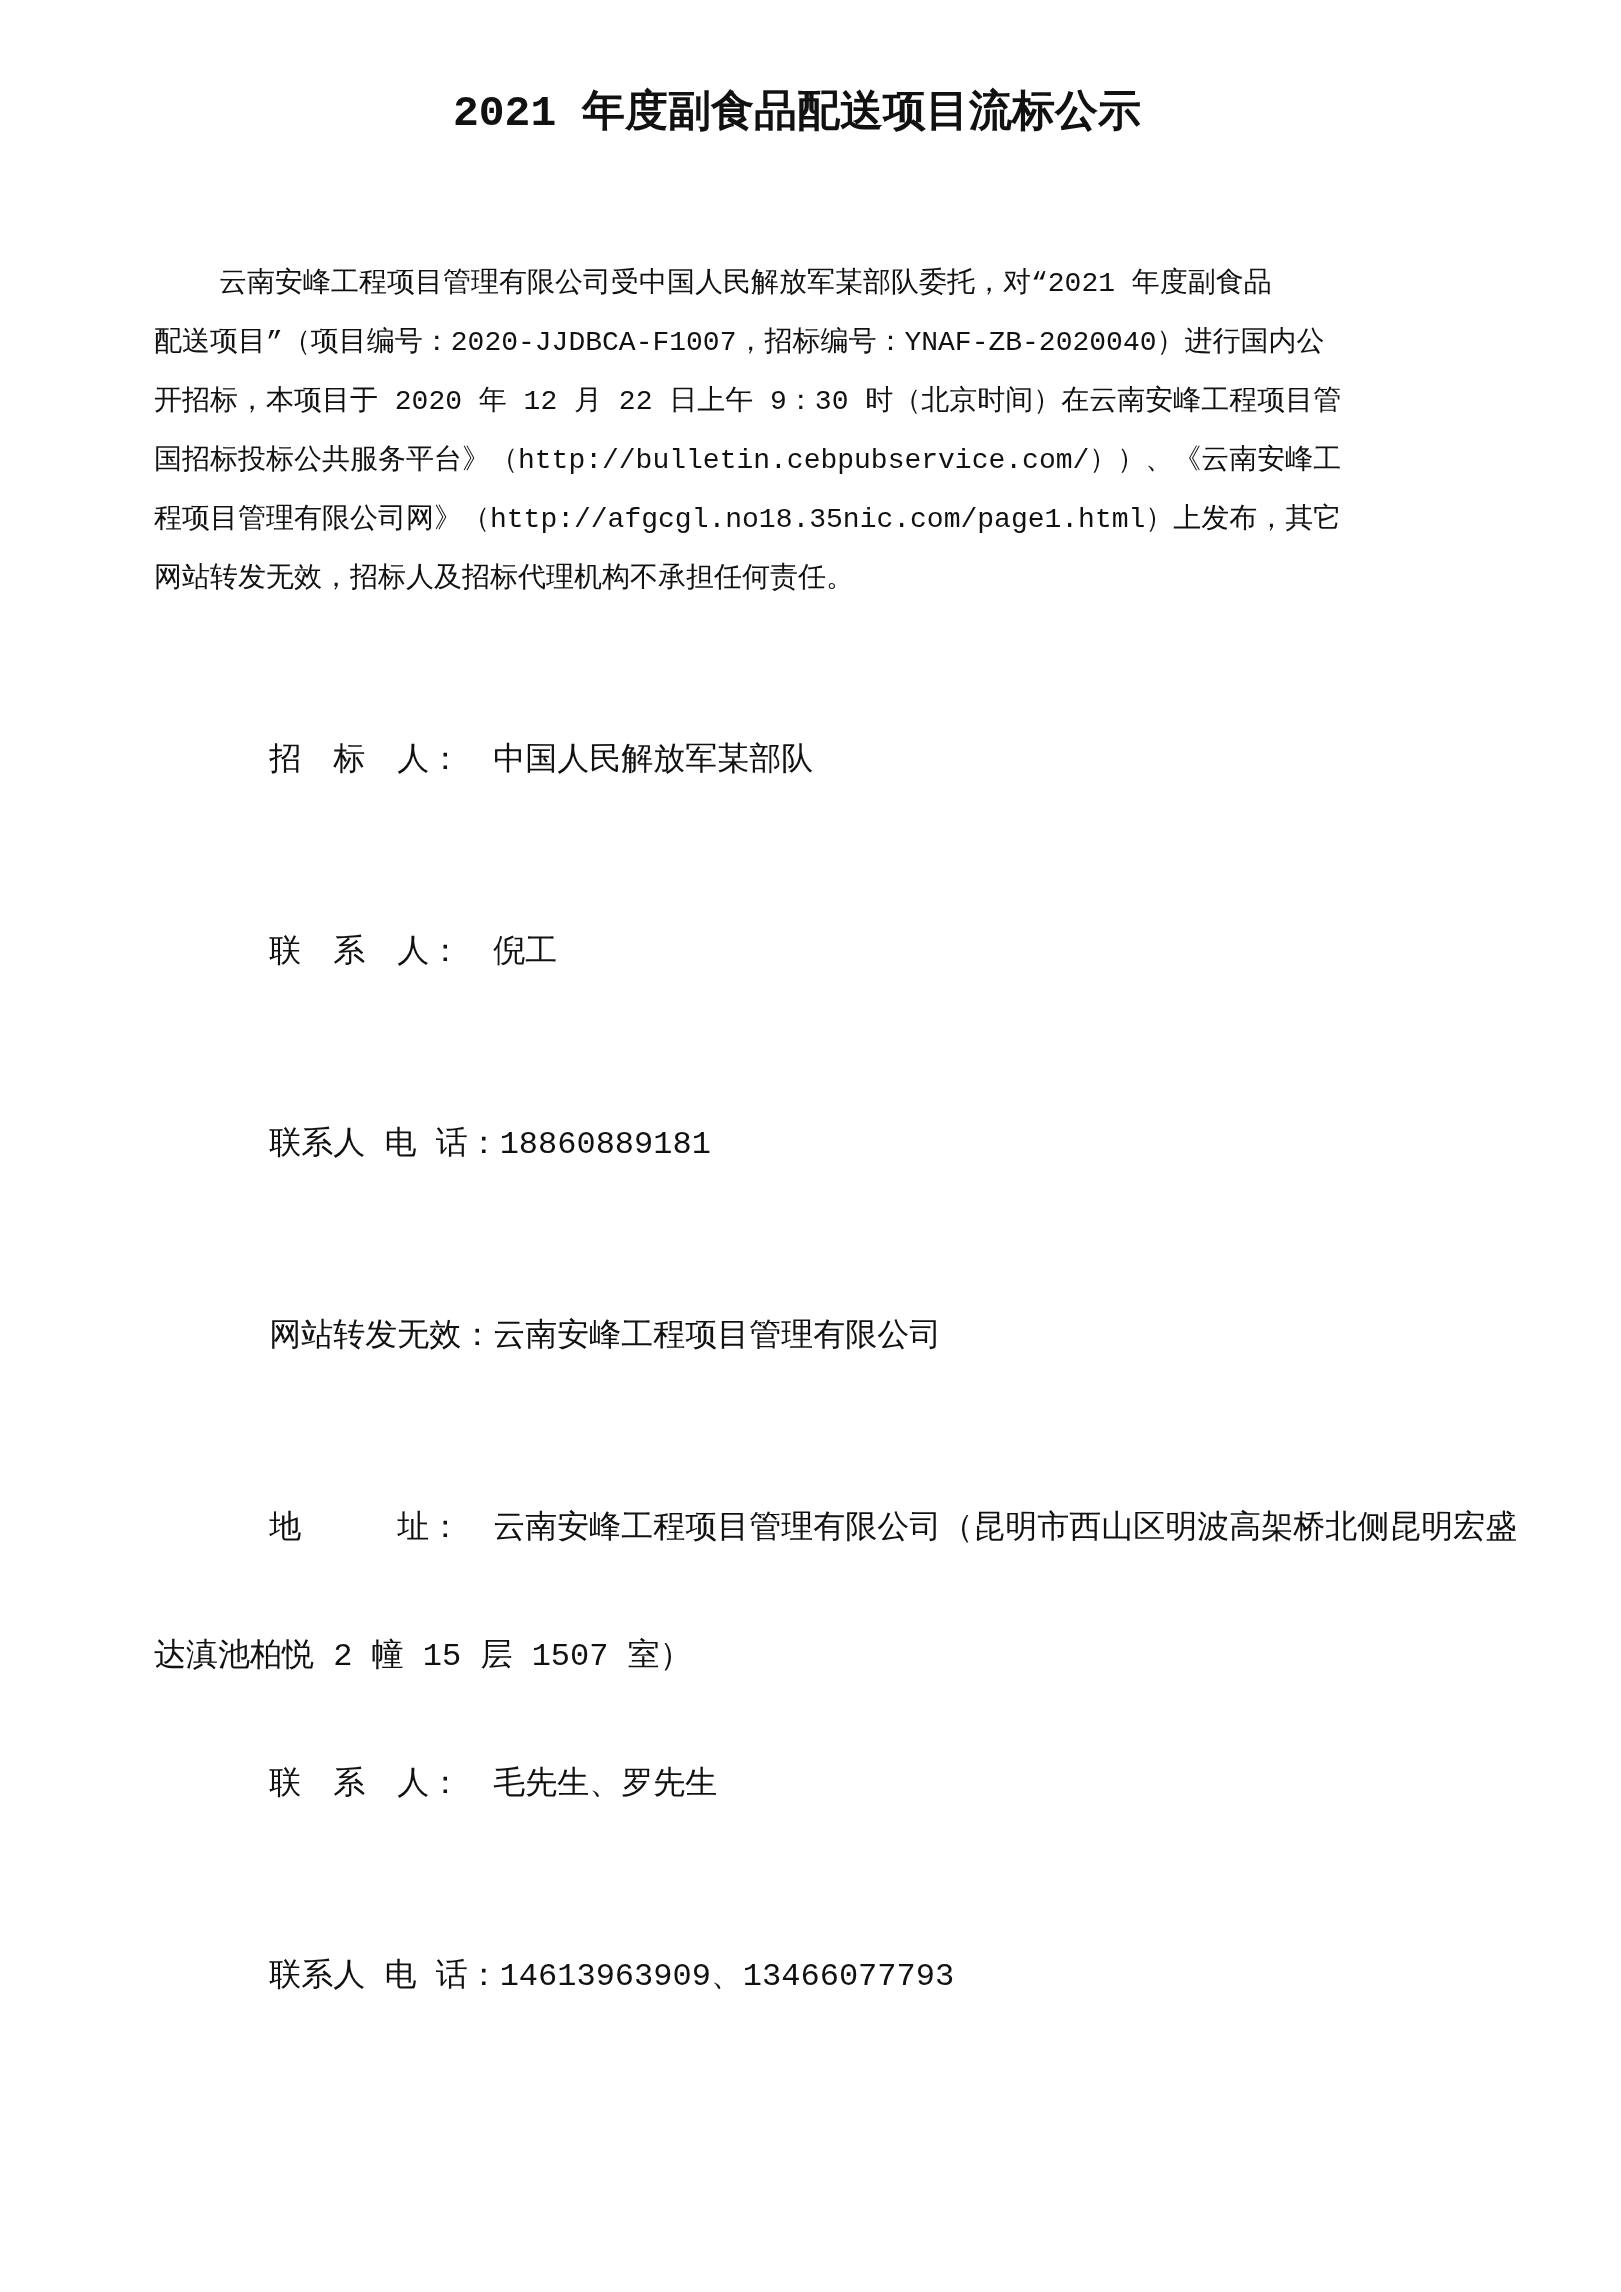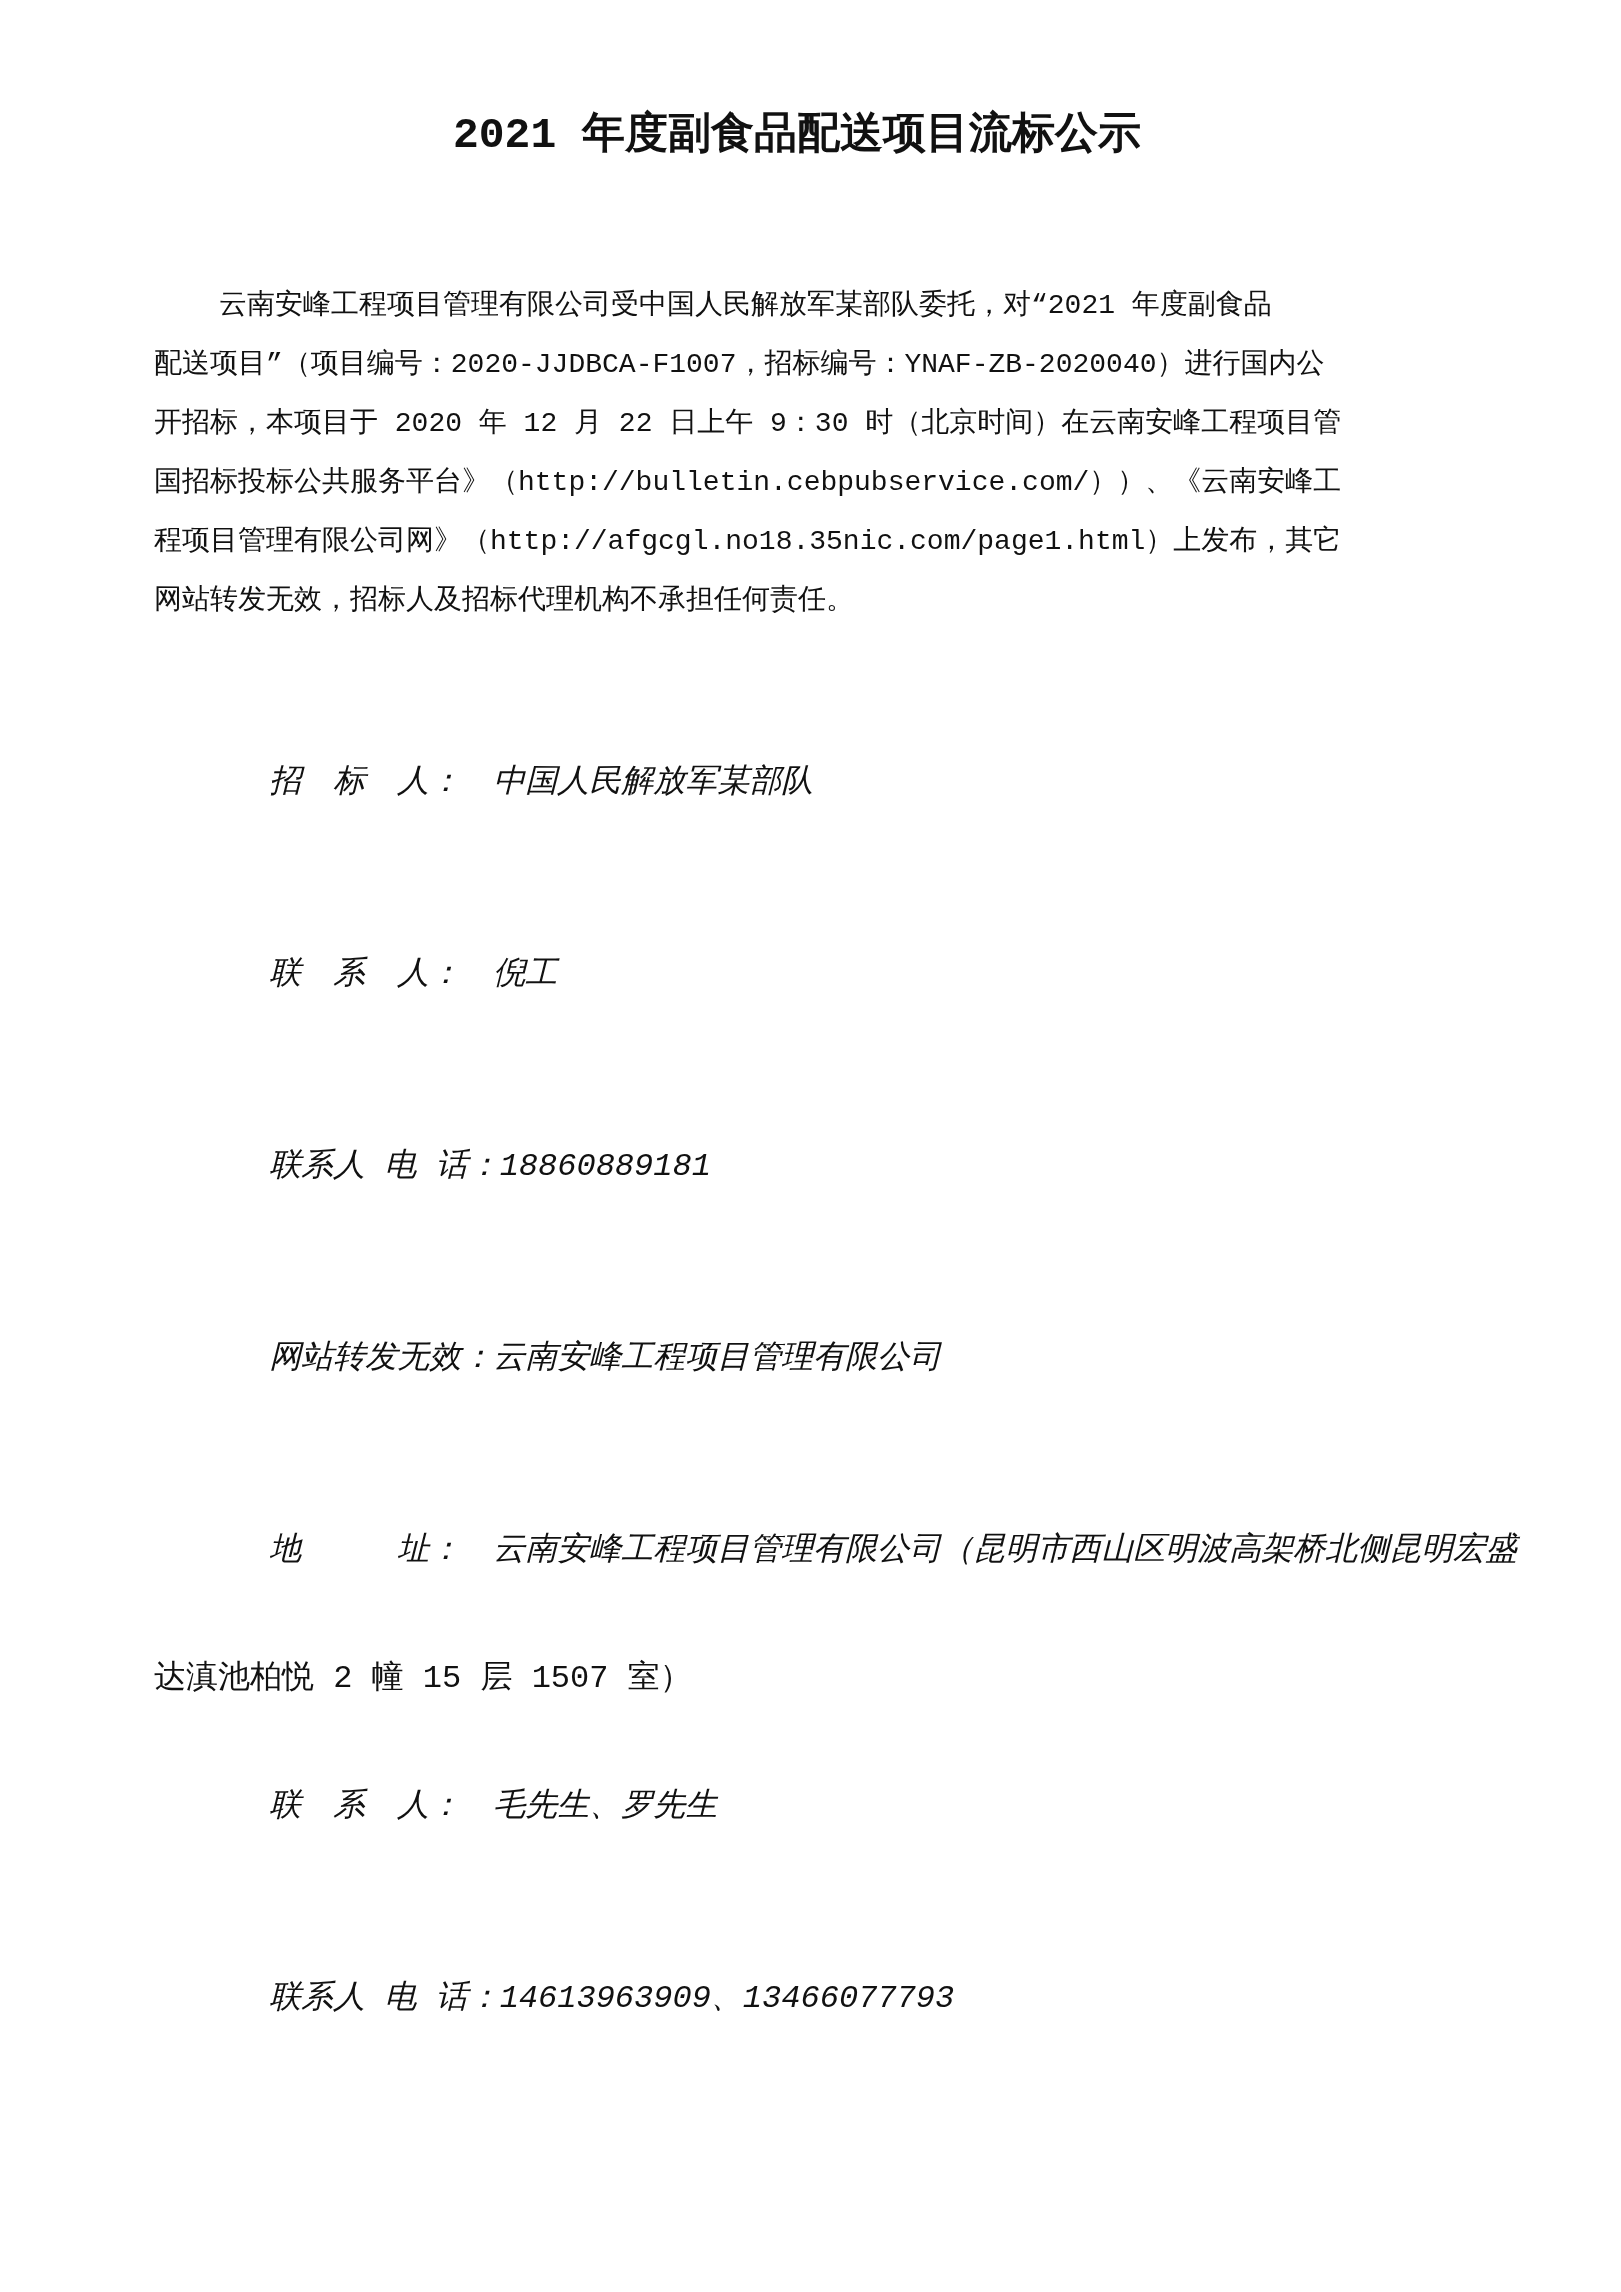--- a/index.html
+++ b/index.html
@@ -7,21 +7,21 @@
     padding: 0;
     background: #ffffff;
   }
   .page {
     position: relative;
     width: 1621px;
     height: 2293px;
     box-sizing: border-box;
     background: #ffffff;
     color: #111111;
-    padding: 105px 181px 0 154px;
+    padding: 83px 181px 0 154px;
     font-family: "Liberation Mono", "DejaVu Sans Mono", monospace;
     overflow: hidden;
   }
   .title {
     margin: 0 0 110px 0;
     font-size: 43px;
     line-height: 61px;
     font-weight: bold;
     text-align: center;
     white-space: pre;
@@ -38,21 +38,20 @@
   .line.indent {
     padding-left: 65px;
   }
   .contacts {
     margin-top: 57px;
     font-size: 32px;
   }
   .crow {
     line-height: 64px;
     white-space: pre;
-    font-style: italic;
   }
   .clabel {
     display: inline-block;
     min-width: 224px;
     white-space: pre;
   }
   .cwrap {
     line-height: 64px;
     white-space: pre;
   }

